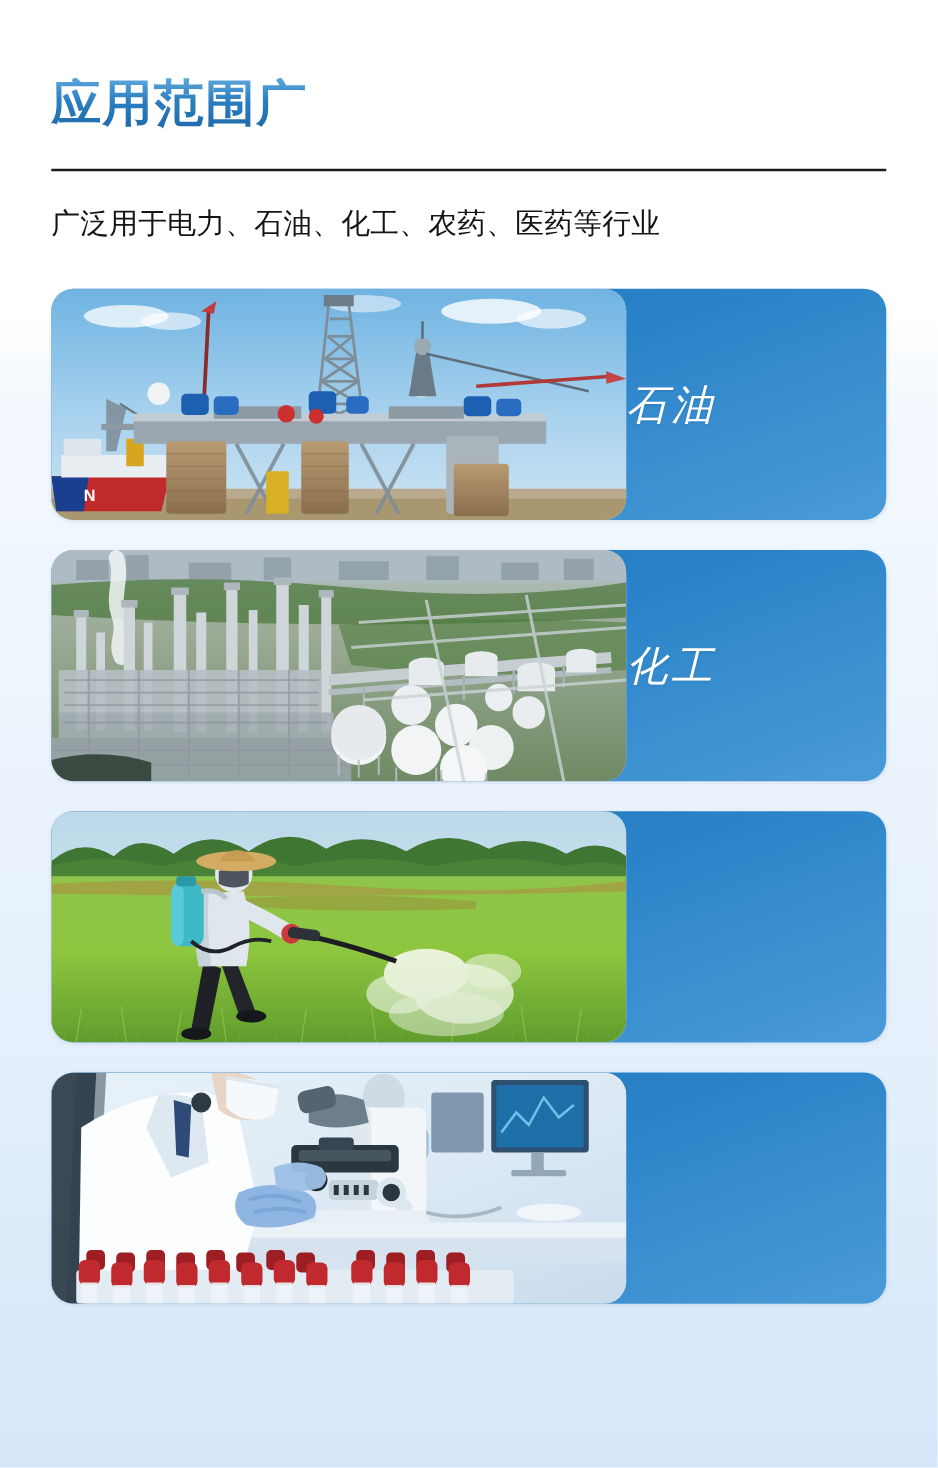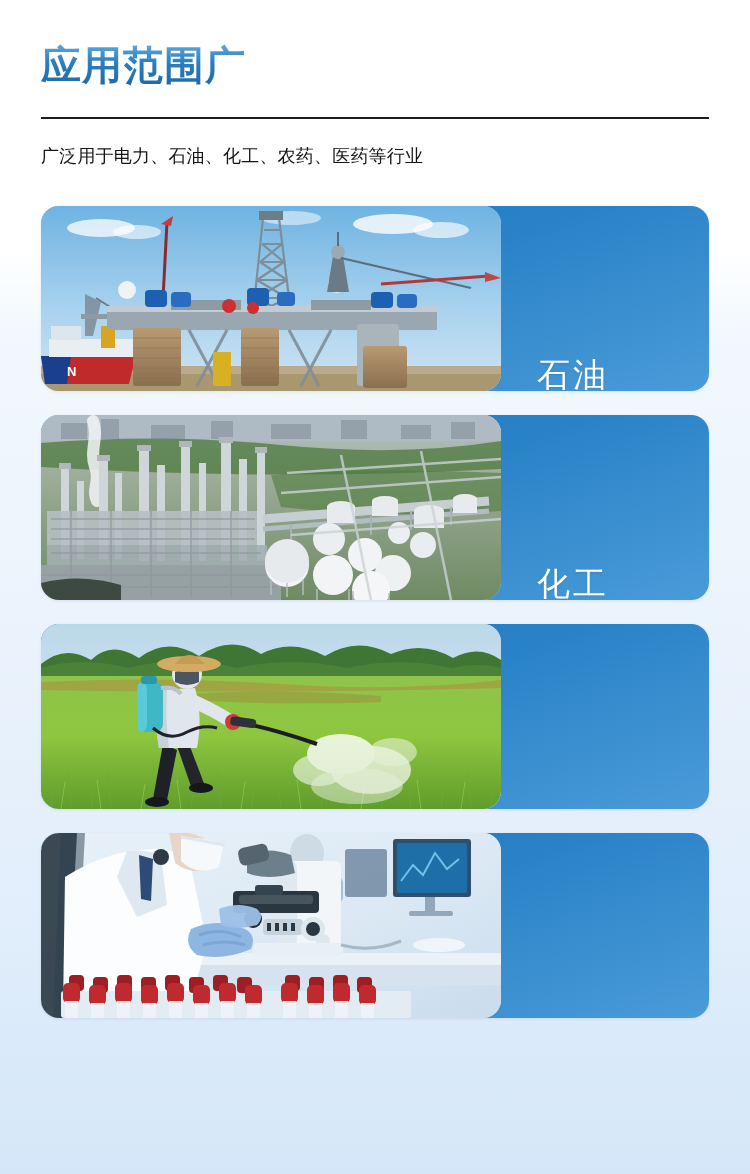--- a/index.html
+++ b/index.html
@@ -19,21 +19,21 @@
         #eaf3fc 640px,
         #e2eefb 900px,
         #d7e8f9 1120px,
         #d4e6f8 1174px);
     position: relative;
     overflow: hidden;
   }
 
   
   .header {
-    padding: 44px 41px 0 41px;
+    padding: 62px 41px 0 41px;
   }
 
   .page-title {
     font-size: 40px;
     font-weight: bold;
     letter-spacing: 1px;
     line-height: 1.05;
     background: linear-gradient(180deg, #5fa7dc 0%, #2a7ec0 45%, #1d6aa8 100%);
     -webkit-background-clip: text;
     background-clip: text;
@@ -44,21 +44,21 @@
 
   .title-divider {
     margin-top: 31px;
     height: 2px;
     width: 668px;
     background: #1d1d1d;
   }
 
   .subtitle {
     margin-top: 25px;
-    font-size: 18px;
+    font-size: 23px;
     color: #141414;
     letter-spacing: 0.2px;
     line-height: 1.4;
   }
 
   
   .card-list {
     margin-top: 37px;
     padding: 0 41px;
     display: flex;
@@ -82,23 +82,23 @@
     flex: 0 0 460px;
     border-radius: 18px;
     overflow: hidden;
     position: relative;
     background: #c9d6e2;
   }
 
   .card-label-pane {
     flex: 1 1 auto;
     display: flex;
-    align-items: flex-end;
+    align-items: center;
     justify-content: flex-start;
-    padding-left: 36px;
+    font-style: italic;
   }
 
   .card-label {
     color: #ffffff;
     font-size: 33px;
     letter-spacing: 3px;
     line-height: 1;
     text-shadow: 0 1px 2px rgba(0,0,0,0.10);
   }
 

